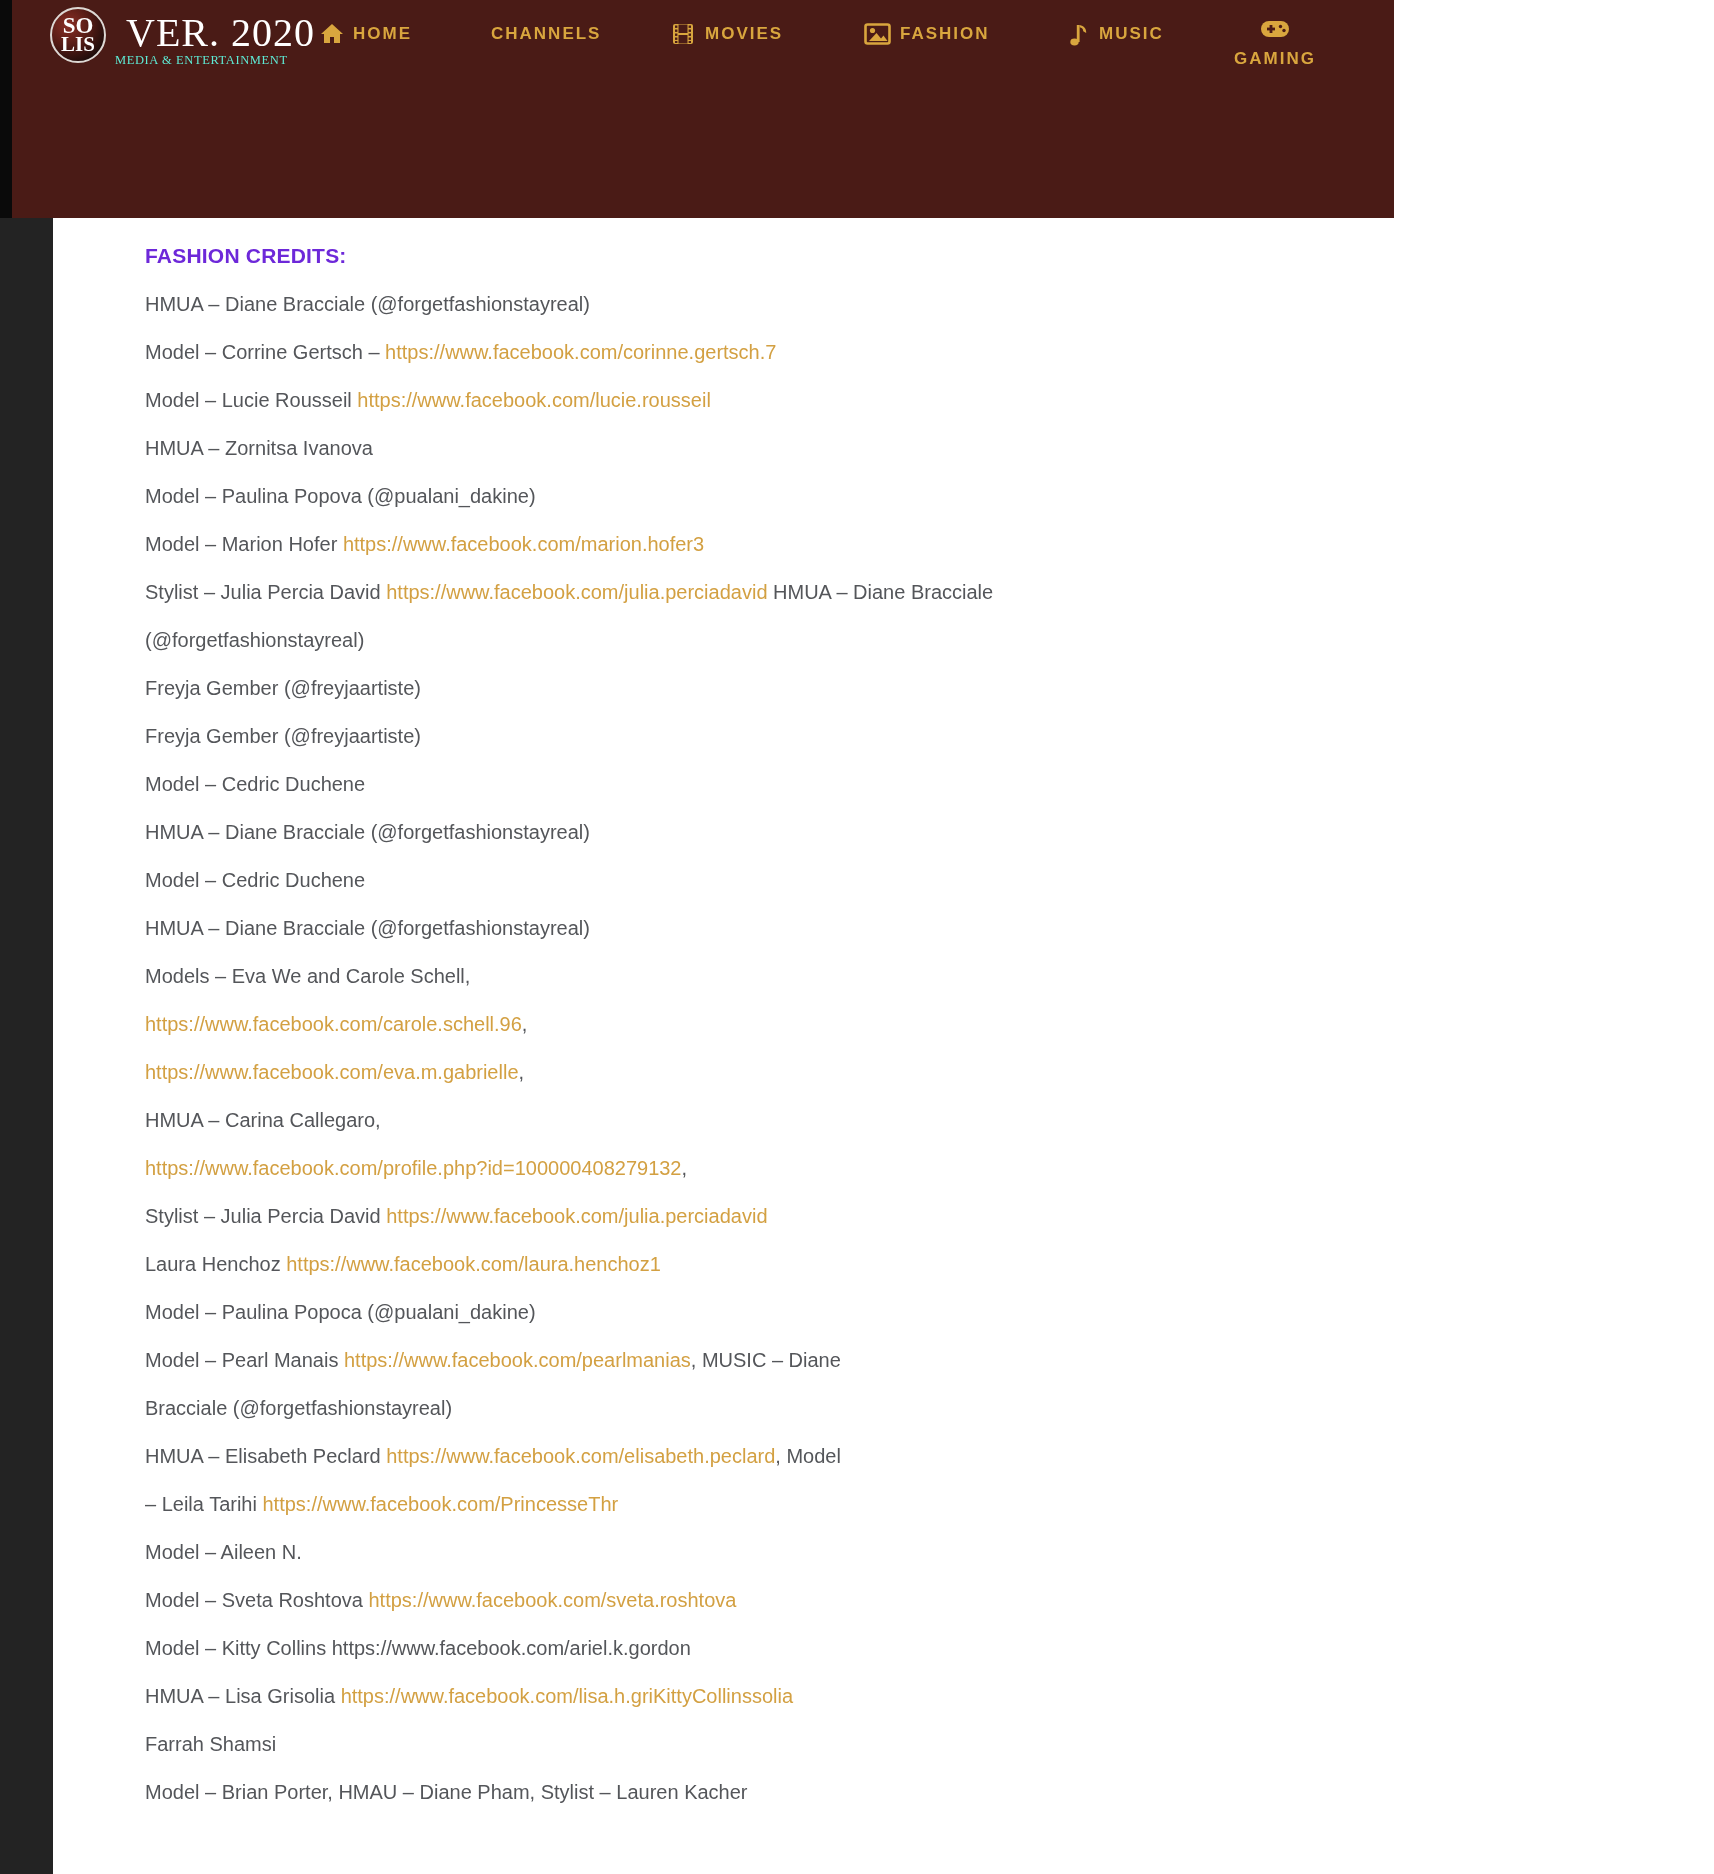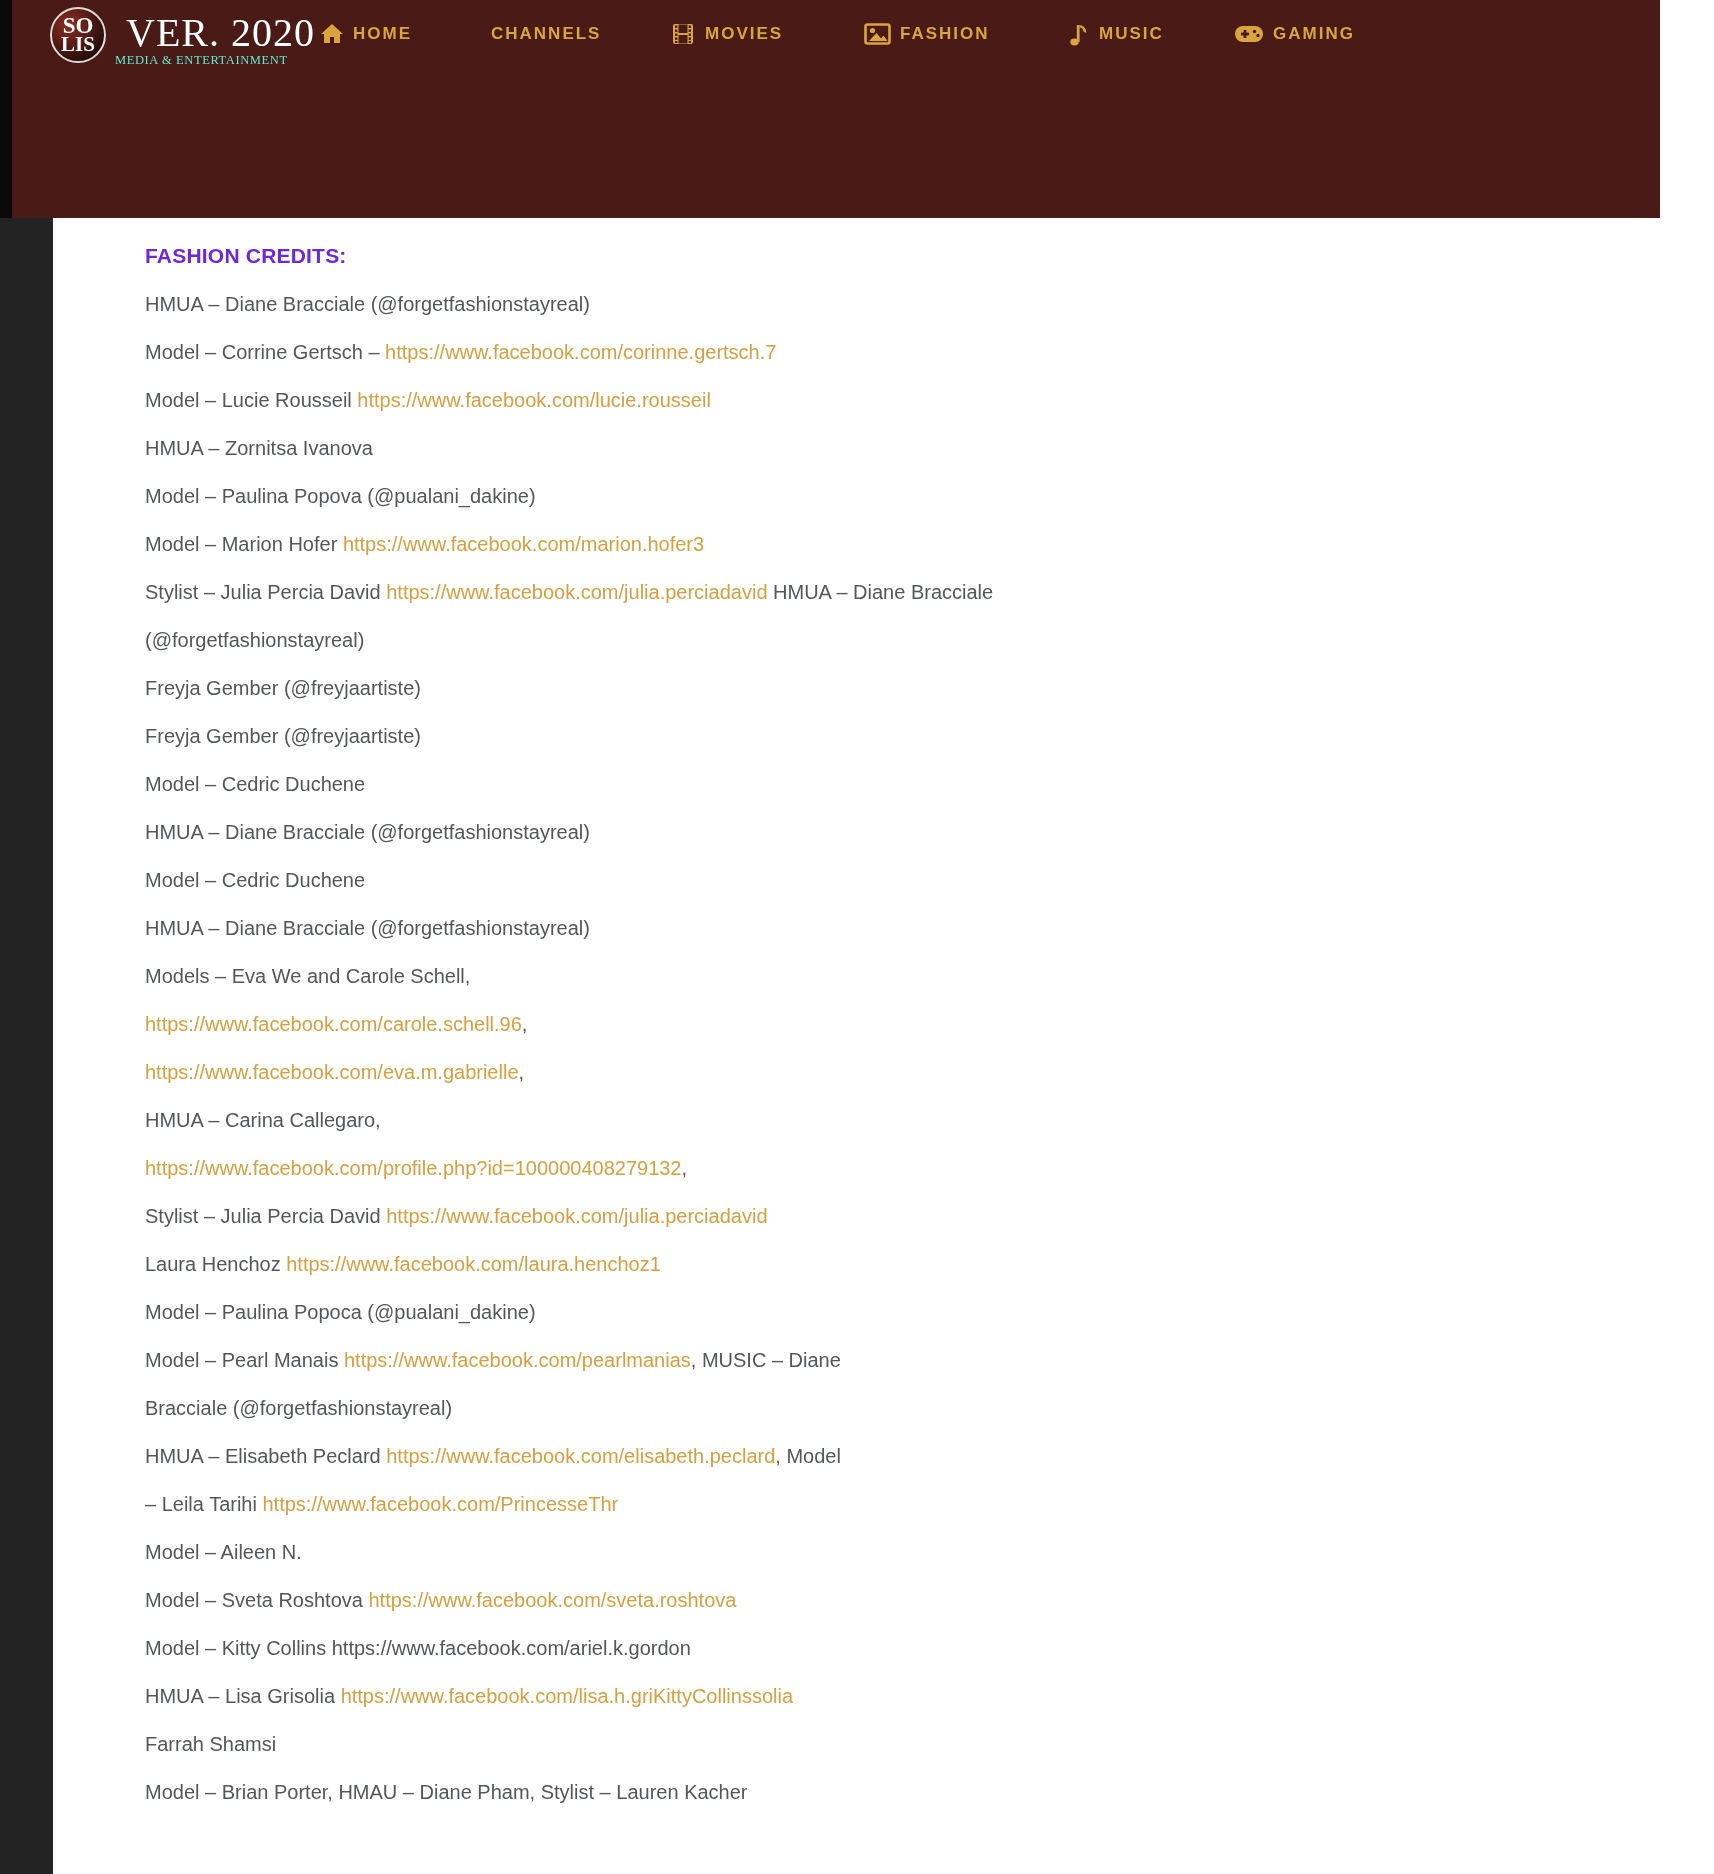--- a/index.html
+++ b/index.html
@@ -5,21 +5,21 @@
   html,body{margin:0;padding:0;}
   body{
     width:1714px;height:1874px;position:relative;background:#ffffff;
     font-family:"Liberation Sans", sans-serif;overflow:hidden;
   }
   
   .strip-top{position:absolute;left:0;top:0;width:12px;height:218px;background:#0a0a0a;}
   .strip-side{position:absolute;left:0;top:218px;width:53px;height:1656px;background:#232323;}
 
   
-  .site-header{position:absolute;left:12px;top:0;width:1648px;height:218px;background:#4a1b16;overflow:hidden;}
+  .site-header{position:absolute;left:12px;top:0;width:1382px;height:218px;background:#4a1b16;overflow:hidden;}
   .brand{position:absolute;left:26px;top:4px;width:260px;height:64px;cursor:pointer;}
   .brand-circle{
     position:absolute;left:12px;top:3px;width:56px;height:56px;border-radius:50%;
     background:radial-gradient(circle at 32% 30%, #8a2e24 0%, #511a14 45%, #140a09 85%);
     border:2px solid #ddd8d4;box-sizing:border-box;
     display:flex;flex-direction:column;align-items:center;justify-content:center;
     font-family:"Liberation Serif", serif;color:#fff;font-weight:bold;line-height:0.82;
   }
   .brand-circle .so{font-size:23px;}
   .brand-circle .lis{font-size:21px;}
@@ -34,21 +34,21 @@
   .nav-item{
     position:absolute;top:18px;height:32px;display:flex;align-items:center;gap:9px;
     color:#d9a63e;font-weight:bold;font-size:17px;letter-spacing:2px;cursor:pointer;white-space:nowrap;
   }
   .nav-item svg{display:block;}
   .ni-home{left:308px;}
   .ni-channels{left:479px;}
   .ni-movies{left:658px;}
   .ni-fashion{left:852px;}
   .ni-music{left:1056px;}
-  .ni-gaming{left:1222px;}
+  .ni-gaming{left:1222px;flex-direction:column;}
   .ni-camera{left:1688px;}
 
   
   .content{
     position:absolute;left:53px;top:218px;width:1661px;height:1656px;background:#fff;
     box-sizing:border-box;padding:14px 0 0 92px;
   }
   .heading{
     height:48px;line-height:48px;font-size:21px;font-weight:bold;color:#6d28d9;letter-spacing:0.2px;
   }

